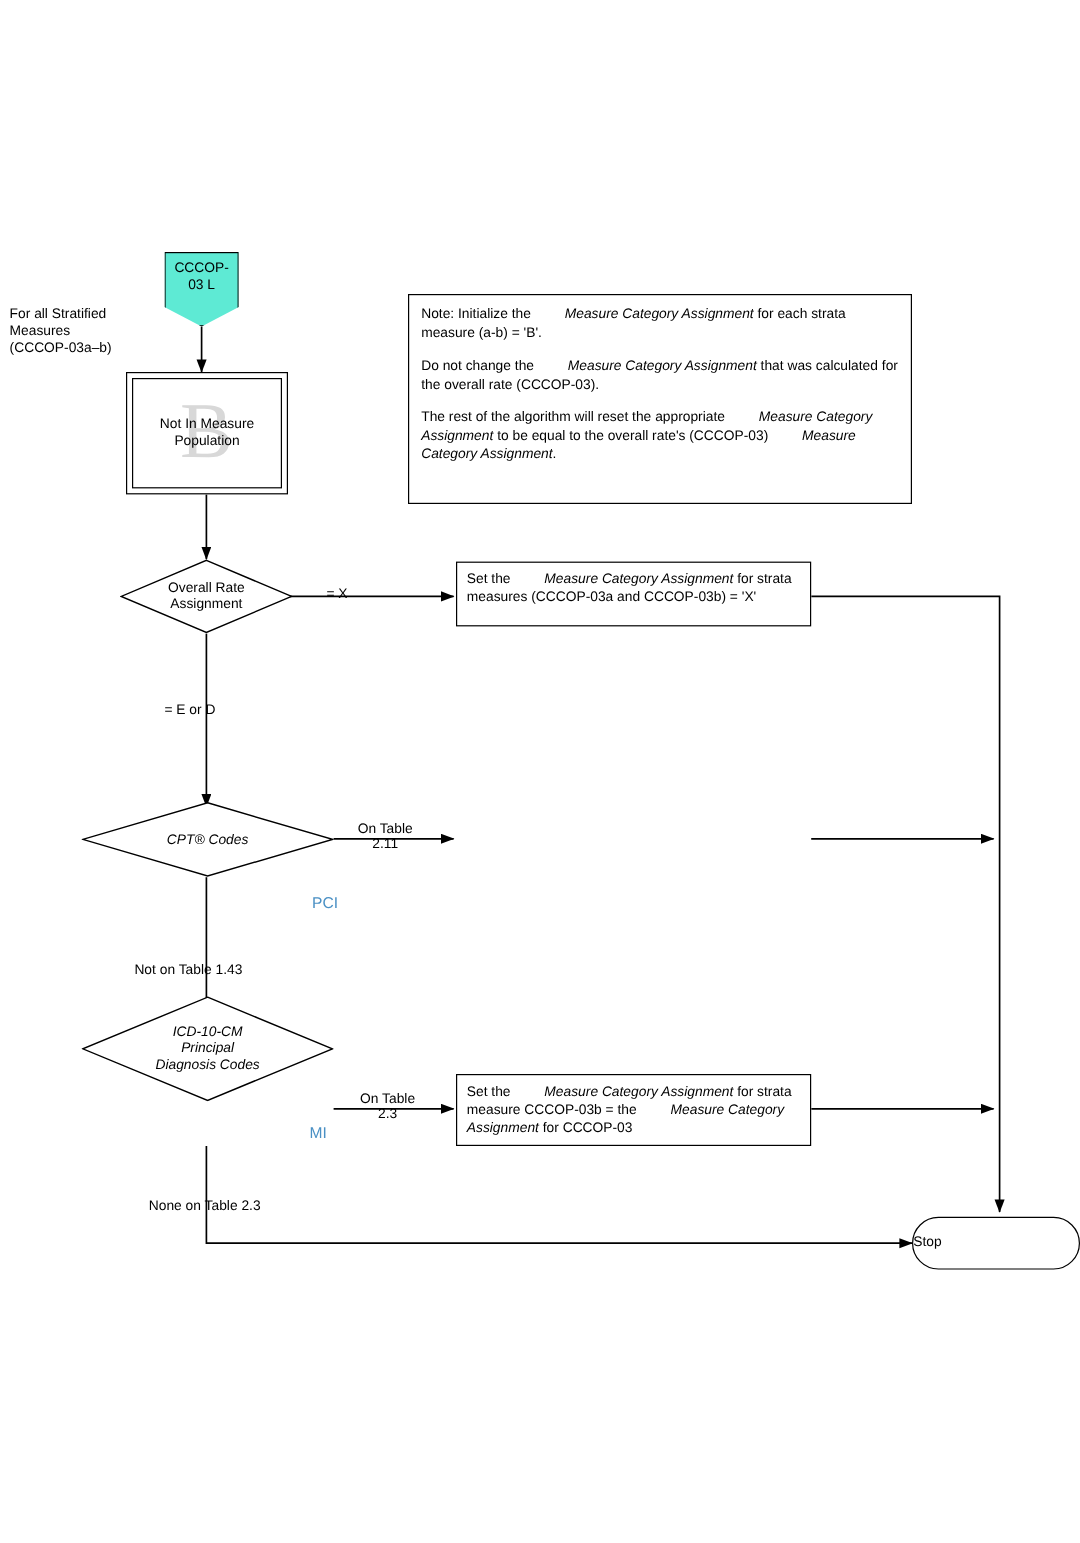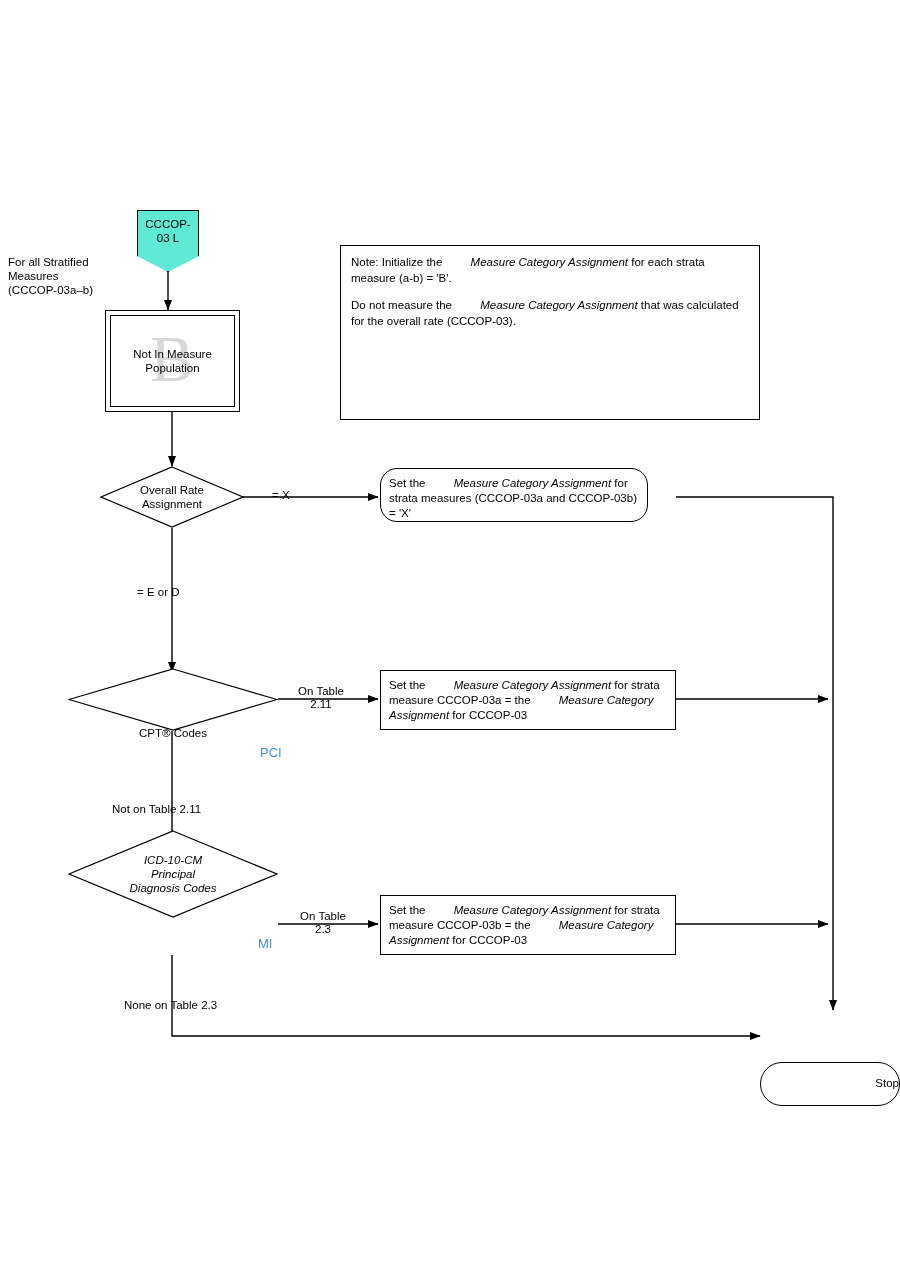--- a/index.html
+++ b/index.html
@@ -99,24 +99,23 @@
   }
   .note p { margin: 0 0 12px 0; }
   .note p:last-child { margin-bottom: 0; }
   em { font-style: italic; padding-left: 25px; }
   .stop {
     position: absolute;
     border: 1px solid #000;
     border-radius: 22px;
     background: #fff;
     box-sizing: border-box;
-    text-align: right;
+    text-align: left;
     font-size: 11.5px;
     line-height: 40px;
-    margin-top: 48px;
   }
   .diamond-wrap { position: absolute; }
   .diamond-wrap svg { position: absolute; left: 0; top: 0; }
   .diamond-label {
     position: absolute;
     left: 0; right: 0;
     top: 50%;
     transform: translateY(-50%);
     text-align: center;
     font-size: 11.5px;
@@ -188,64 +187,62 @@
 
   <div class="dblbox" style="left:105px; top:310px; width:135px; height:102px;">
     <div class="inner"></div>
     <div class="watermark">B</div>
     <div class="label">Not In Measure
 Population</div>
   </div>
 
   <div class="note" style="left:340px; top:245px; width:420px; height:175px;">
     <p><span>Note: Initialize the </span><em>Measure Category Assignment</em><span> for each strata measure (a-b) = 'B'.</span></p>
-    <p><span>Do not measure the </span><em>Measure Category Assignment</em><span> that was calculated for the overall rate (CCCOP-03).</span></p>
+    <p><span>Do not change the </span><em>Measure Category Assignment</em><span> that was calculated for the overall rate (CCCOP-03).</span></p>
+    <p><span>The rest of the algorithm will reset the appropriate </span><em>Measure Category Assignment</em><span> to be equal to the overall rate's (CCCOP-03) </span><em>Measure Category Assignment</em><span>.</span></p>
   </div>
 
   <div class="diamond-wrap" style="left:100px; top:466px; width:144px; height:62px;">
     <svg width="144" height="62" viewBox="0 0 144 62">
       <polygon points="72,1 143,31 72,61 1,31" fill="#fff" stroke="#000" stroke-width="1.2"></polygon>
     </svg>
     <div class="diamond-label">Overall Rate
 Assignment</div>
   </div>
   <div class="edgelabel" style="left:272px; top:489px;">= X</div>
   <div class="edgelabel" style="left:137px; top:586px;">= E or D</div>
 
   <div class="diamond-wrap" style="left:68px; top:668px; width:210px; height:63px;">
     <svg width="210" height="63" viewBox="0 0 210 63">
       <polygon points="105,1 209,31.5 105,62 1,31.5" fill="#fff" stroke="#000" stroke-width="1.2"></polygon>
     </svg>
-    <div class="diamond-label" style="margin-top:33px;">CPT® Codes</div>
+    <div class="diamond-label" style="font-style:italic;">CPT® Codes</div>
   </div>
   <div class="bluetag" style="left:260px; top:745px;">PCI</div>
   <div class="edgelabel" style="left:291px; top:685px; text-align:center; width:60px;">On Table
 2.11</div>
-  <div class="edgelabel" style="left:112px; top:803px;">Not on Table 2.11</div>
+  <div class="edgelabel" style="left:112px; top:803px;">Not on Table 1.43</div>
 
   <div class="diamond-wrap" style="left:68px; top:830px; width:210px; height:88px;">
     <svg width="210" height="88" viewBox="0 0 210 88">
       <polygon points="105,1 209,44 105,87 1,44" fill="#fff" stroke="#000" stroke-width="1.2"></polygon>
     </svg>
     <div class="diamond-label" style="font-style:italic;">ICD-10-CM
 Principal
 Diagnosis Codes</div>
   </div>
   <div class="bluetag" style="left:258px; top:936px;text-align:right;">MI</div>
   <div class="edgelabel" style="left:293px; top:910px; text-align:center; width:60px;">On Table
 2.3</div>
   <div class="edgelabel" style="left:124px; top:999px;">None on Table 2.3</div>
 
-  <div class="box" style="left:380px; top:468px; width:268px; height:54px;border-radius:17px;">
+  <div class="box" style="left:380px; top:468px; width:296px; height:54px;">
     <span>Set the </span><em>Measure Category Assignment</em><span> for strata measures (CCCOP-03a and CCCOP-03b) = 'X'</span>
   </div>
 
-  <div class="box" style="left:380px; top:670px; width:296px; height:60px;">
-    <span>Set the </span><em>Measure Category Assignment</em><span> for strata measure CCCOP-03a = the </span><em>Measure Category Assignment</em><span> for CCCOP-03</span>
-  </div>
 
   <div class="box" style="left:380px; top:895px; width:296px; height:60px;">
     <span>Set the </span><em>Measure Category Assignment</em><span> for strata measure CCCOP-03b = the </span><em>Measure Category Assignment</em><span> for CCCOP-03</span>
   </div>
 
   <div class="stop" style="left:760px; top:1014px; width:140px; height:44px;">Stop</div>
 
 </div>
 
 </body></html>

